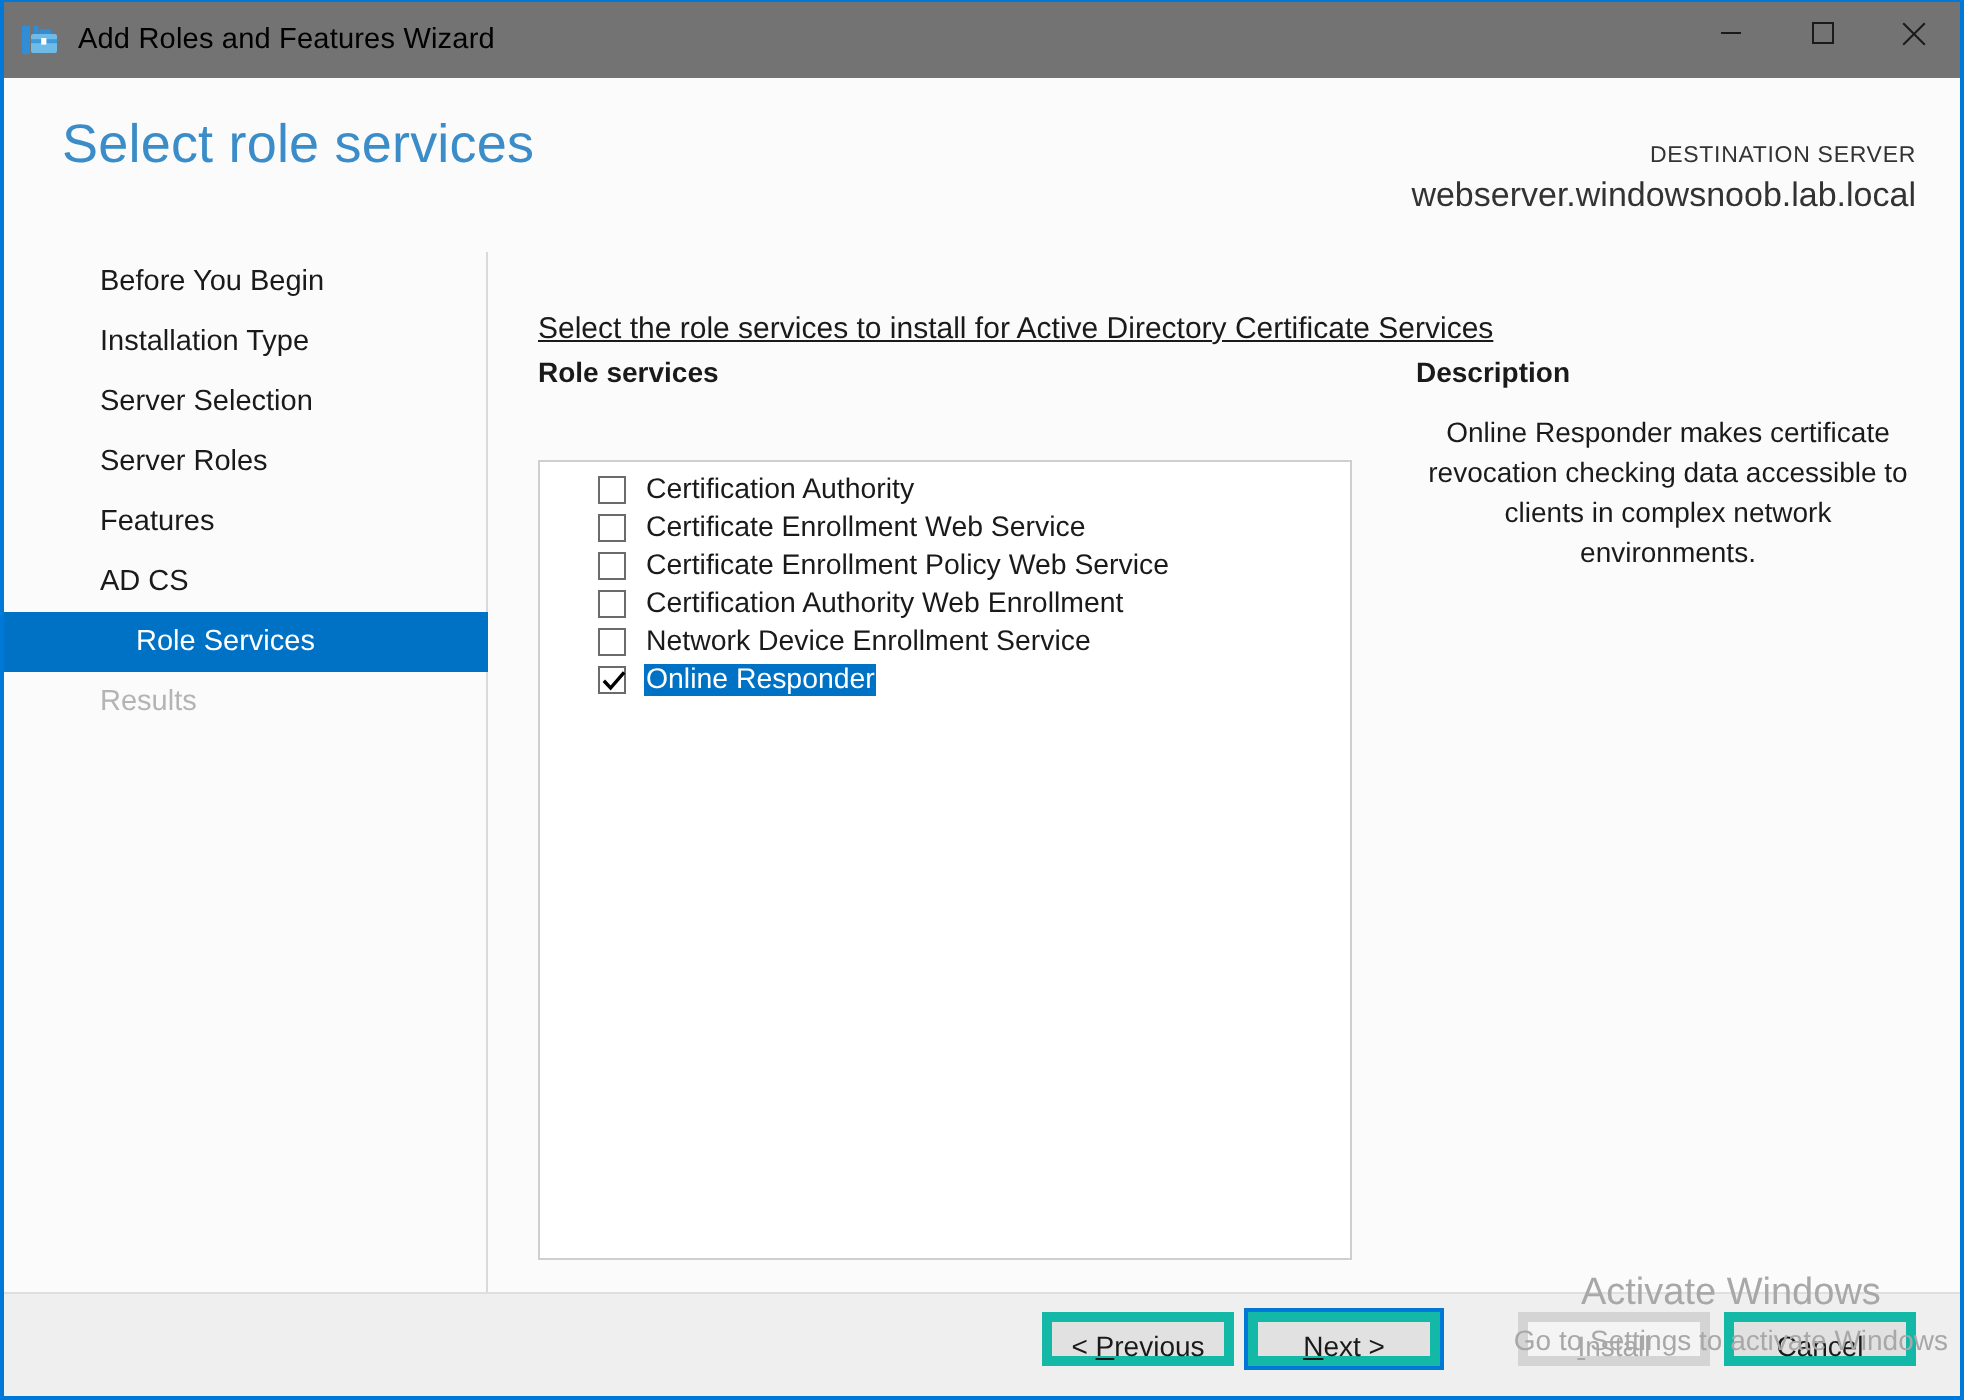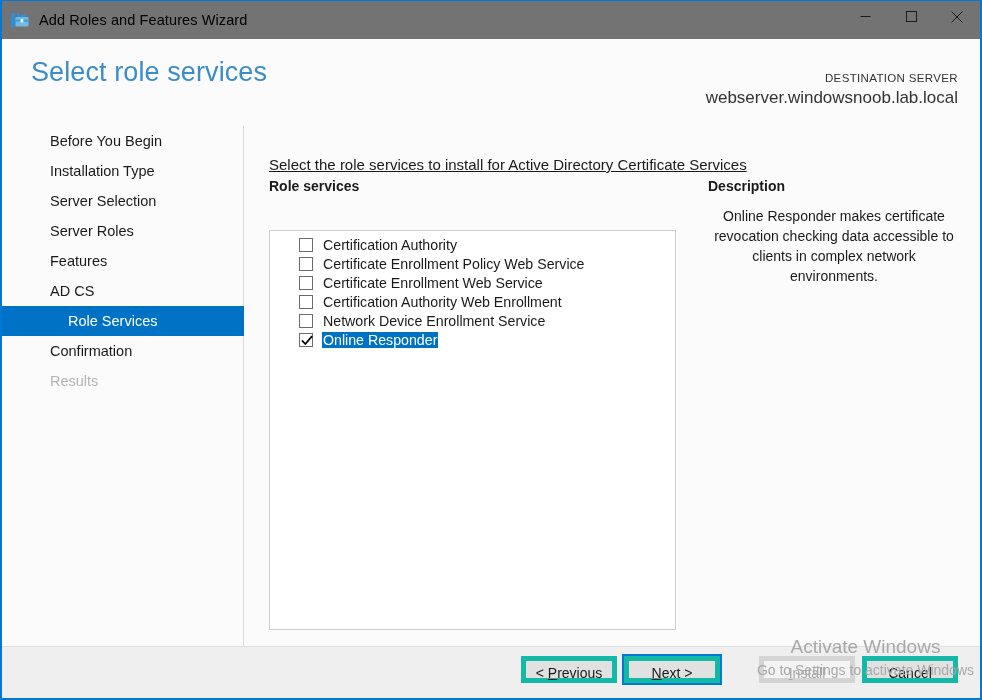--- a/index.html
+++ b/index.html
@@ -325,44 +325,41 @@
         </div>
         <div class="nav-item">
           <span>Features</span>
         </div>
         <div class="nav-item">
           <span>AD CS</span>
         </div>
         <div class="nav-item sub selected">
           <span>Role Services</span>
         </div>
-        <div class="nav-item">
-          <span>Confirmation</span>
-        </div>
         <div class="nav-item disabled">
           <span>Results</span>
         </div>
       </nav>
 
     <div class="content">
       <div class="instruction">Select the role services to install for Active Directory Certificate Services</div>
       <div class="section-label">Role services</div>
 
       <div class="listbox" id="rolelist">
           <div class="role-row">
             <span class="cb"></span>
             <span class="role-label">Certification Authority</span>
           </div>
           <div class="role-row">
             <span class="cb"></span>
-            <span class="role-label">Certificate Enrollment Policy Web Service</span>
+            <span class="role-label">Certificate Enrollment Web Service</span>
           </div>
           <div class="role-row">
             <span class="cb"></span>
-            <span class="role-label">Certificate Enrollment Web Service</span>
+            <span class="role-label">Certificate Enrollment Policy Web Service</span>
           </div>
           <div class="role-row">
             <span class="cb"></span>
             <span class="role-label">Certification Authority Web Enrollment</span>
           </div>
           <div class="role-row">
             <span class="cb"></span>
             <span class="role-label">Network Device Enrollment Service</span>
           </div>
           <div class="role-row selected">

